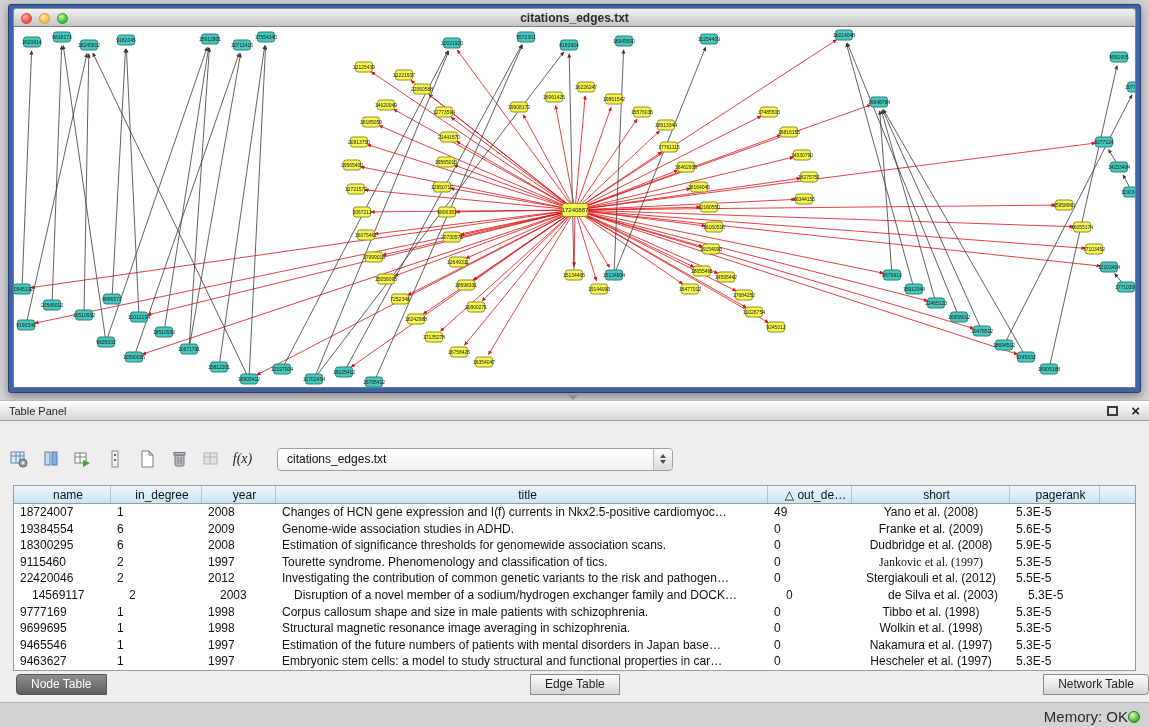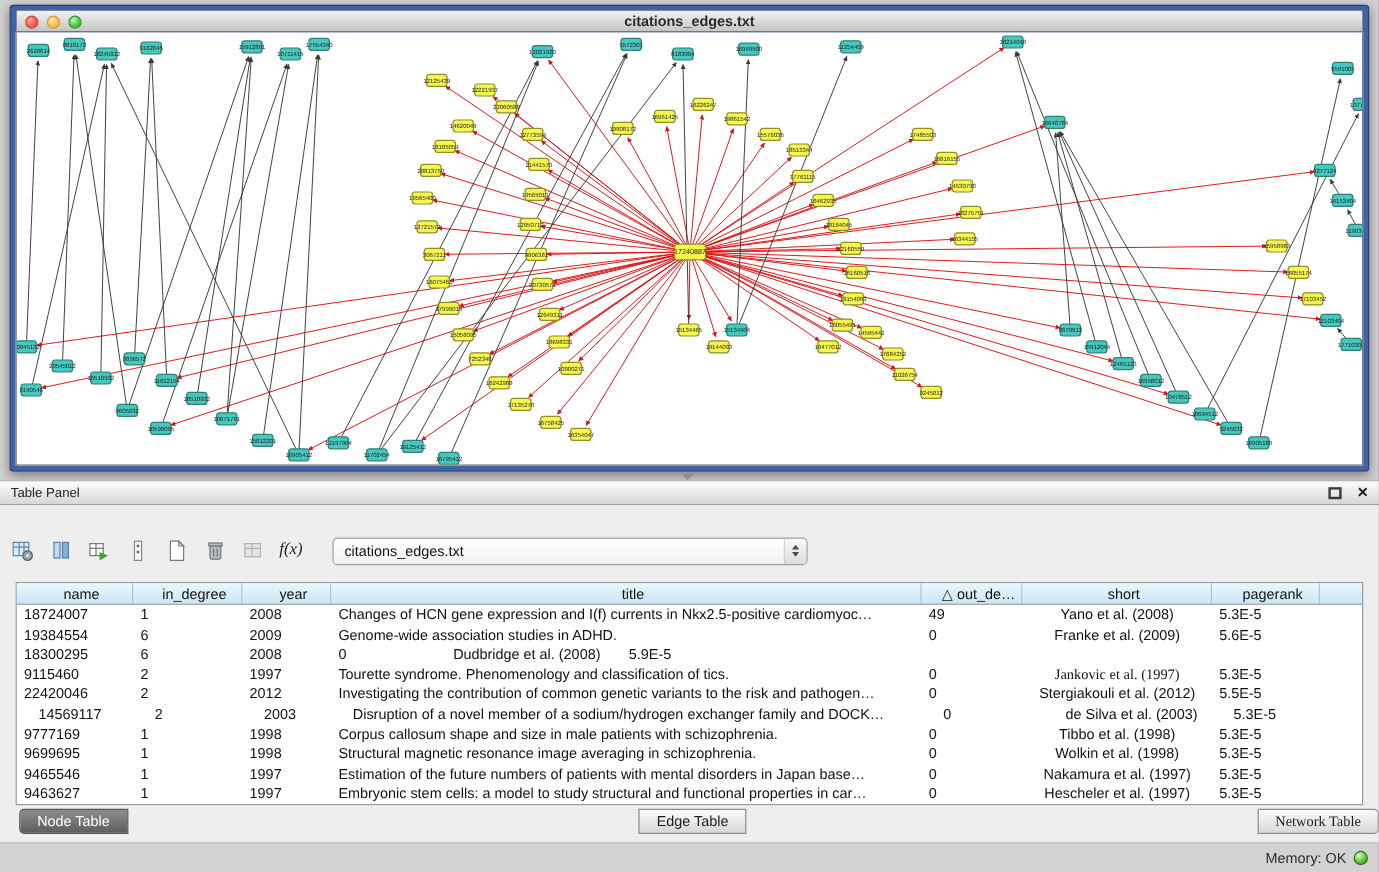--- a/index.html
+++ b/index.html
@@ -88,24 +88,24 @@
   .td.col-short { text-align:center; padding-left:0; }
   .td.filler { flex:1 1 auto; padding:0; }
 
   .tp-tabs { position:absolute; top:253px; left:0; width:100%; display:flex; justify-content:space-between;padding-left:16px; }
   .seg {
     height:21px; line-height:19px; padding:0 14px; font-size:12px;
     border:1px solid #8a8a8a; background:linear-gradient(#fcfcfc,#d6d6d6);
     color:#1d1d1d; margin-left:-1px; cursor:default;
   }
   .seg:first-child { border-radius:4px 0 0 4px; margin-left:0; }
-  .seg:last-child  { border-radius:0 4px 4px 0;font-family:Liberation Serif, serif; }
+  .seg:last-child  { border-radius:0 4px 4px 0; }
   .seg.active { background:linear-gradient(#8d8d8d,#5e5e5e); color:#fff; border-color:#545454; }
 
-  .status { position:absolute; right:9px; top:708px; display:flex; align-items:center; gap:6px; font-size:12px; color:#2b2b2b; }
+  .status { position:absolute; right:9px; top:708px; display:flex; align-items:center; font-size:15px; color:#2b2b2b; }
   .mem-dot { width:12px; height:12px; border-radius:50%;
     background:radial-gradient(circle at 35% 30%, #e4ffc4, #53c02e 60%, #2f8f1d);
     border:1px solid #2a7a18; }
 </style>
 </head>
 <body>
 
 <div class="net-window">
   <div class="titlebar">
     <div class="traffic">
@@ -748,20 +748,21 @@
           <div class="td col-title" style="width: 492px;">Genome-wide association studies in ADHD.</div>
           <div class="td col-out_degree" style="width: 84px;">0</div>
           <div class="td col-short" style="width: 158px;">Franke et al. (2009)</div>
           <div class="td col-pagerank" style="width: 90px;">5.6E-5</div>
           <div class="td filler"></div>
         </div>
         <div class="tr">
           <div class="td col-name" style="width: 97px;">18300295</div>
           <div class="td col-in_degree" style="width: 91px;">6</div>
           <div class="td col-year" style="width: 74px;">2008</div>
+          <div class="td col-title" style="width: 492px;">Estimation of significance thresholds for genomewide association scans.</div>
           <div class="td col-out_degree" style="width: 84px;">0</div>
           <div class="td col-short" style="width: 158px;">Dudbridge et al. (2008)</div>
           <div class="td col-pagerank" style="width: 90px;">5.9E-5</div>
           <div class="td filler"></div>
         </div>
         <div class="tr">
           <div class="td col-name" style="width: 97px;">9115460</div>
           <div class="td col-in_degree" style="width: 91px;">2</div>
           <div class="td col-year" style="width: 74px;">1997</div>
           <div class="td col-title" style="width: 492px;">Tourette syndrome. Phenomenology and classification of tics.</div>

